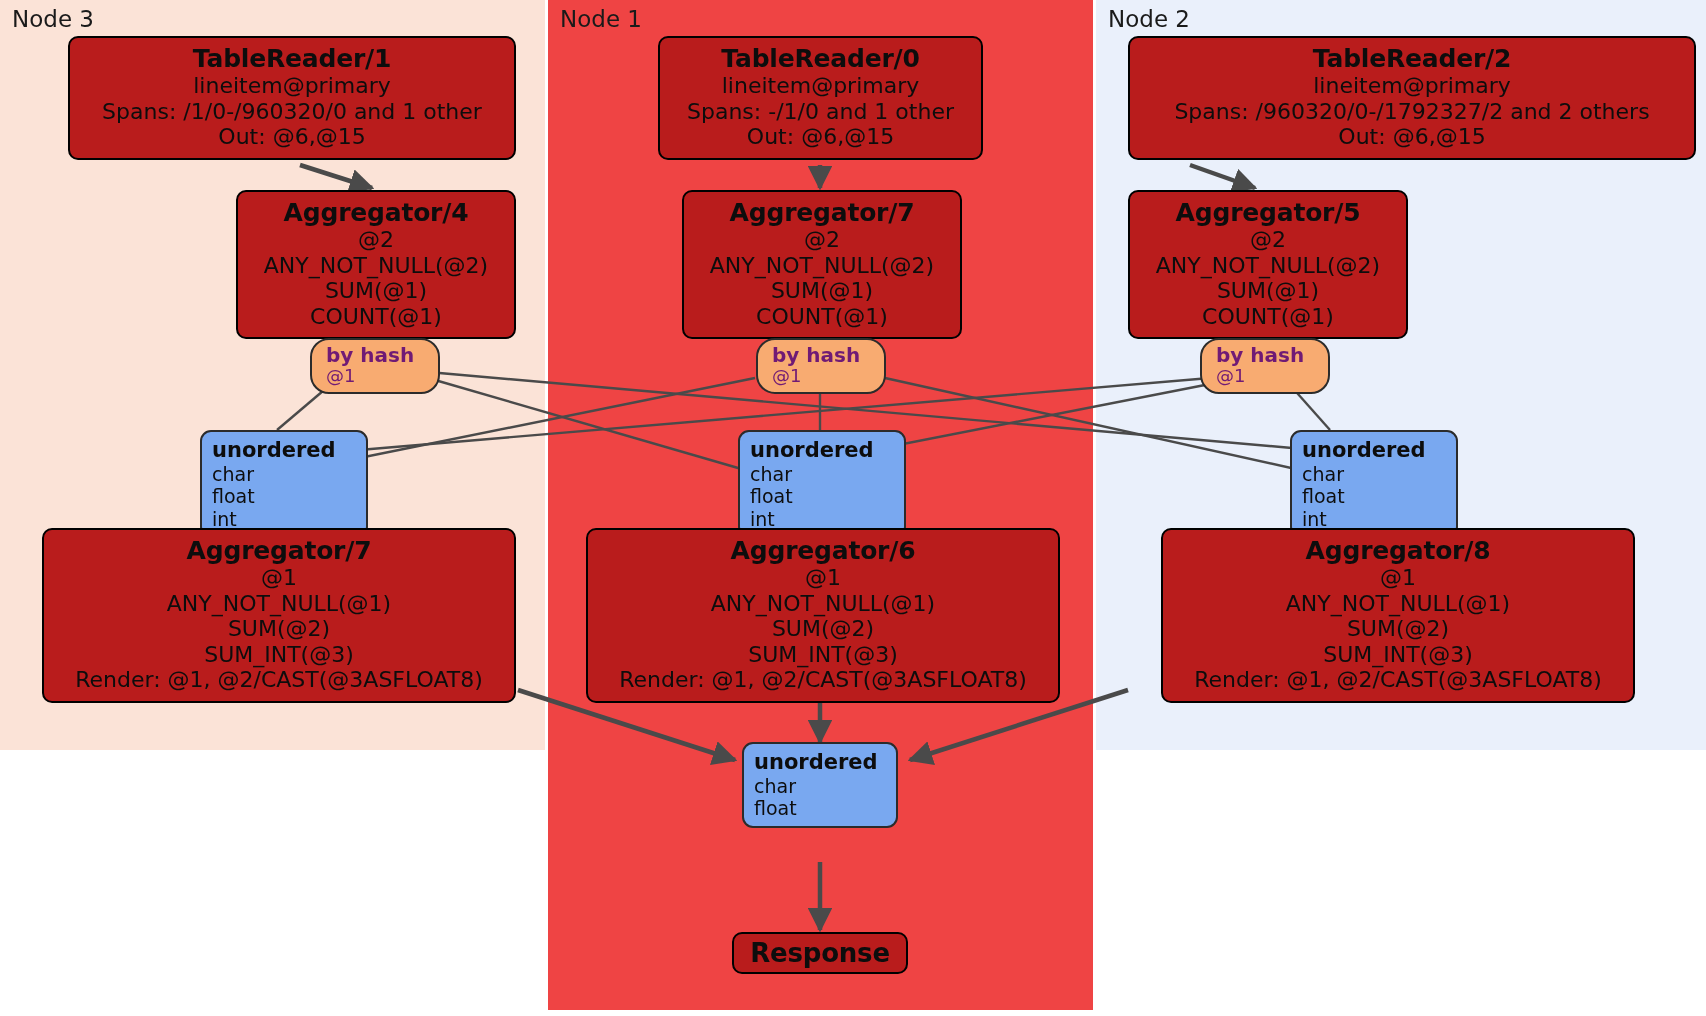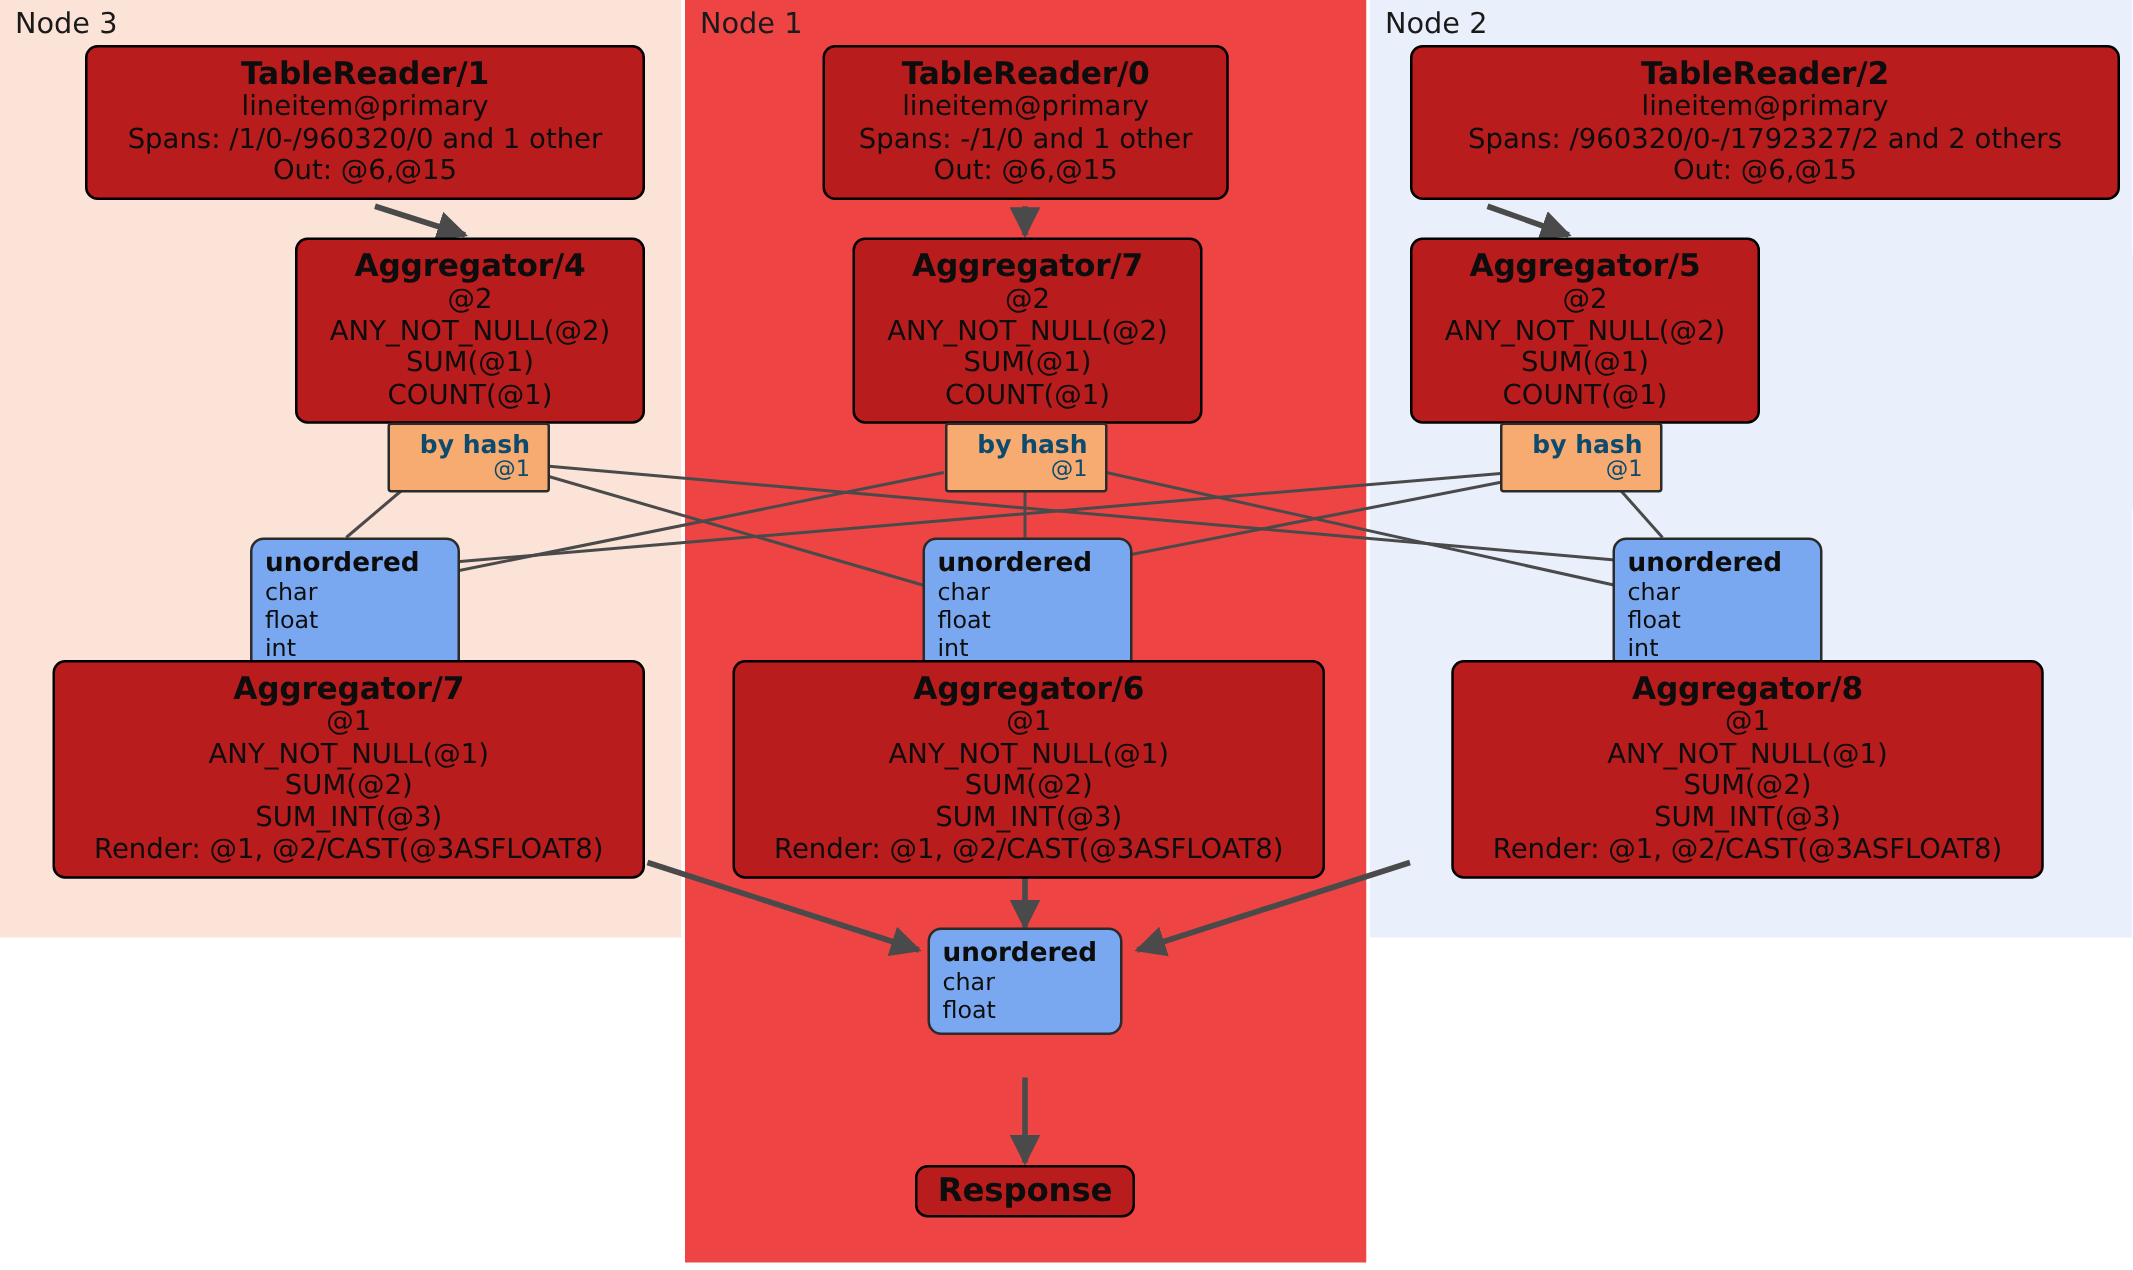--- a/index.html
+++ b/index.html
@@ -90,25 +90,25 @@
   }
   .router .rline {
     font-size: 19px;
     white-space: nowrap;
   }
   .hashchip {
     position: absolute;
     box-sizing: border-box;
     background: #f8ab71;
     border: 2px solid #2b2b2b;
-    border-radius: 3px;
-    text-align: right;
+    border-radius: 19px;
+    text-align: left;
     padding: 4px 14px 5px 14px;
     line-height: 1.12;
-    color: #0c4a6e;
+    color: #701a75;
   }
   .hashchip .htitle {
     font-weight: bold;
     font-size: 20px;
     white-space: nowrap;
   }
   .hashchip .hline {
     font-size: 18px;
     white-space: nowrap;
   }

